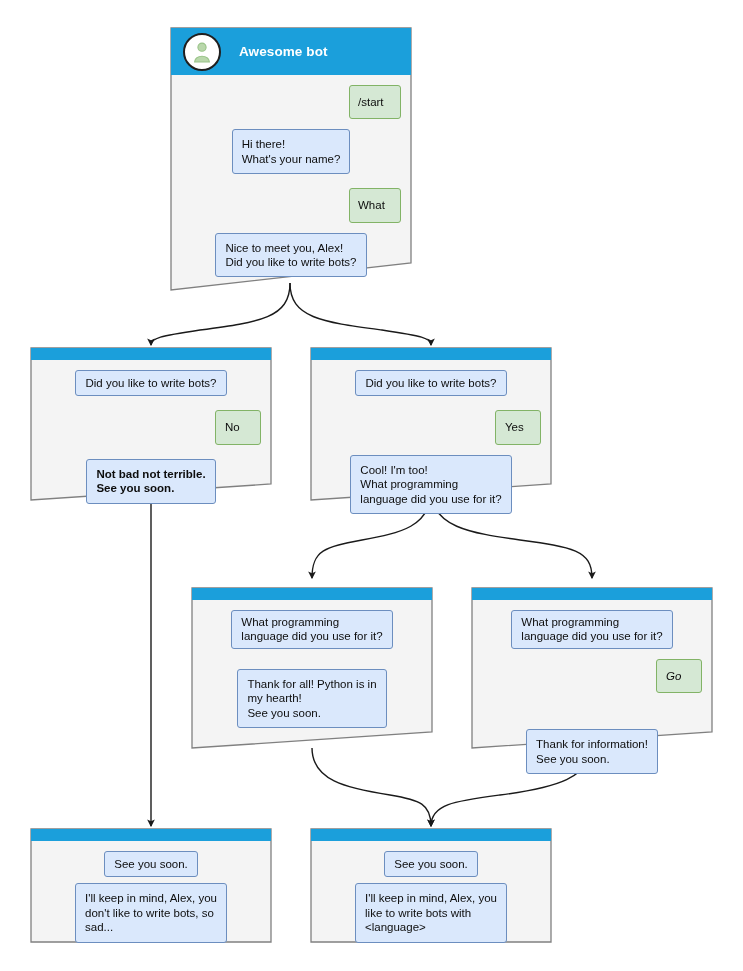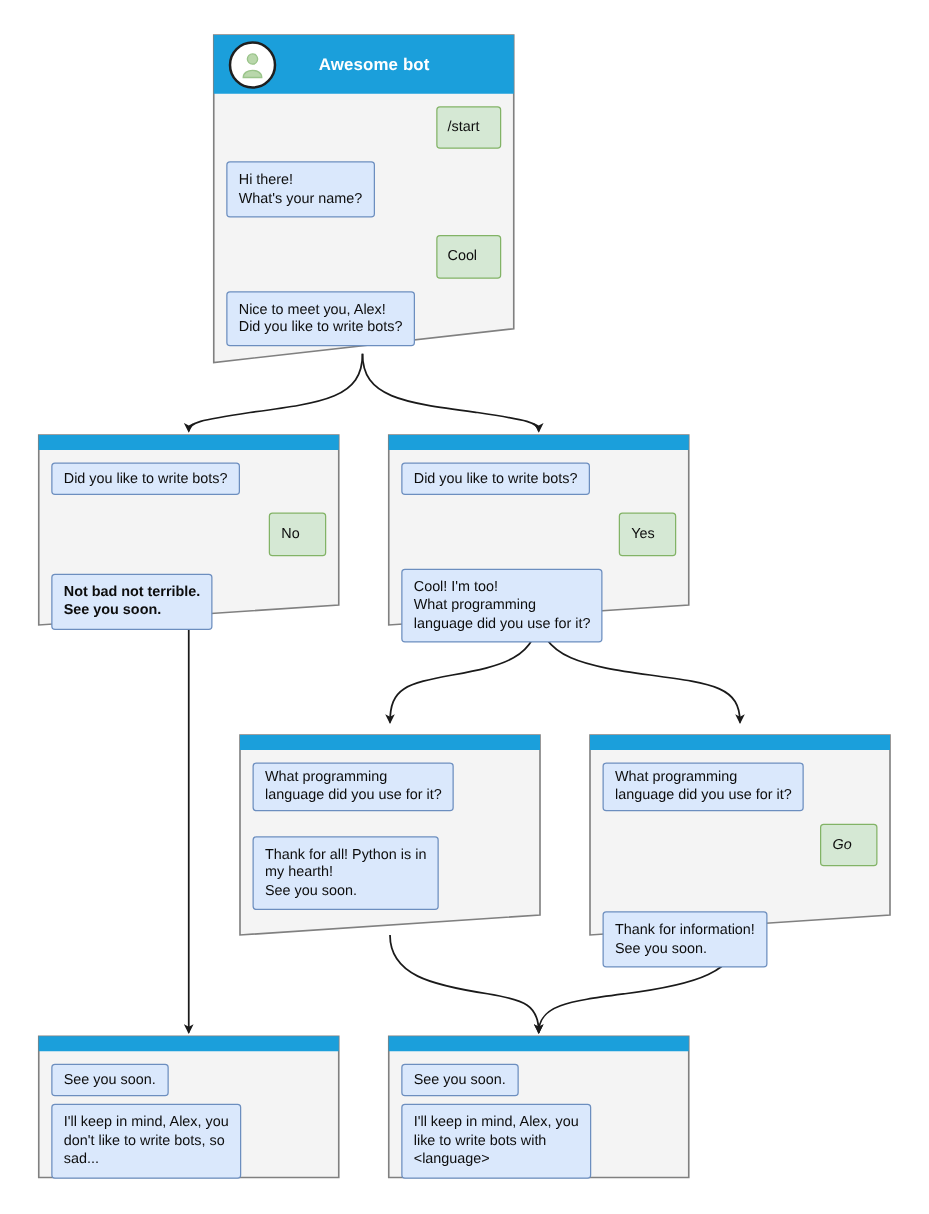--- a/index.html
+++ b/index.html
@@ -56,21 +56,21 @@
     display: flex;
     align-items: center;
     padding-left: 12px;
     gap: 12px;
   }
   .bot-title {
     color: #ffffff;
     font-size: 13.5px;
     font-weight: bold;
     letter-spacing: 0.1px;
-    margin-left: 22px;
+    margin-left: 6px;
   }
   .avatar {
     width: 38px;
     height: 38px;
     border-radius: 50%;
     background: #ffffff;
     border: 2px solid #1f1f1f;
     display: flex;
     align-items: center;
     justify-content: center;
@@ -79,21 +79,21 @@
   }
   .avatar svg { display: block; }
 
   .chat-body {
     padding: 10px 10px 8px 10px;
     display: flex;
     flex-direction: column;
     gap: 0px;
   }
   .row { display: flex; width: 100%; }
-  .row.left  { justify-content: flex-start; }
+  .row.left  { justify-content: center; }
   .row.right { justify-content: flex-end; }
 
   .bubble {
     font-size: 11.5px;
     line-height: 14.4px;
     color: #0d0d0d;
     border-radius: 3px;
     padding: 5px 8px 5px 8px;
     box-sizing: border-box;
     white-space: pre-line;
@@ -157,21 +157,21 @@
         <div class="row right">
           <div class="bubble user" style="padding-top:9px;padding-bottom:9px;">/start</div>
         </div>
         <div class="sp10"></div>
         <div class="row left">
           <div class="bubble bot" style="padding:7px 9px;">Hi there!
 What's your name?</div>
         </div>
         <div class="sp14"></div>
         <div class="row right">
-          <div class="bubble user" style="padding-top:9px;padding-bottom:9px;">Cool</div>
+          <div class="bubble user" style="padding-top:9px;padding-bottom:9px;">What</div>
         </div>
         <div class="sp10"></div>
         <div class="row left">
           <div class="bubble bot" style="padding:7px 9px;">Nice to meet you, Alex!
 Did you like to write bots?</div>
         </div>
       </div>
     </div>
   </div>
 

